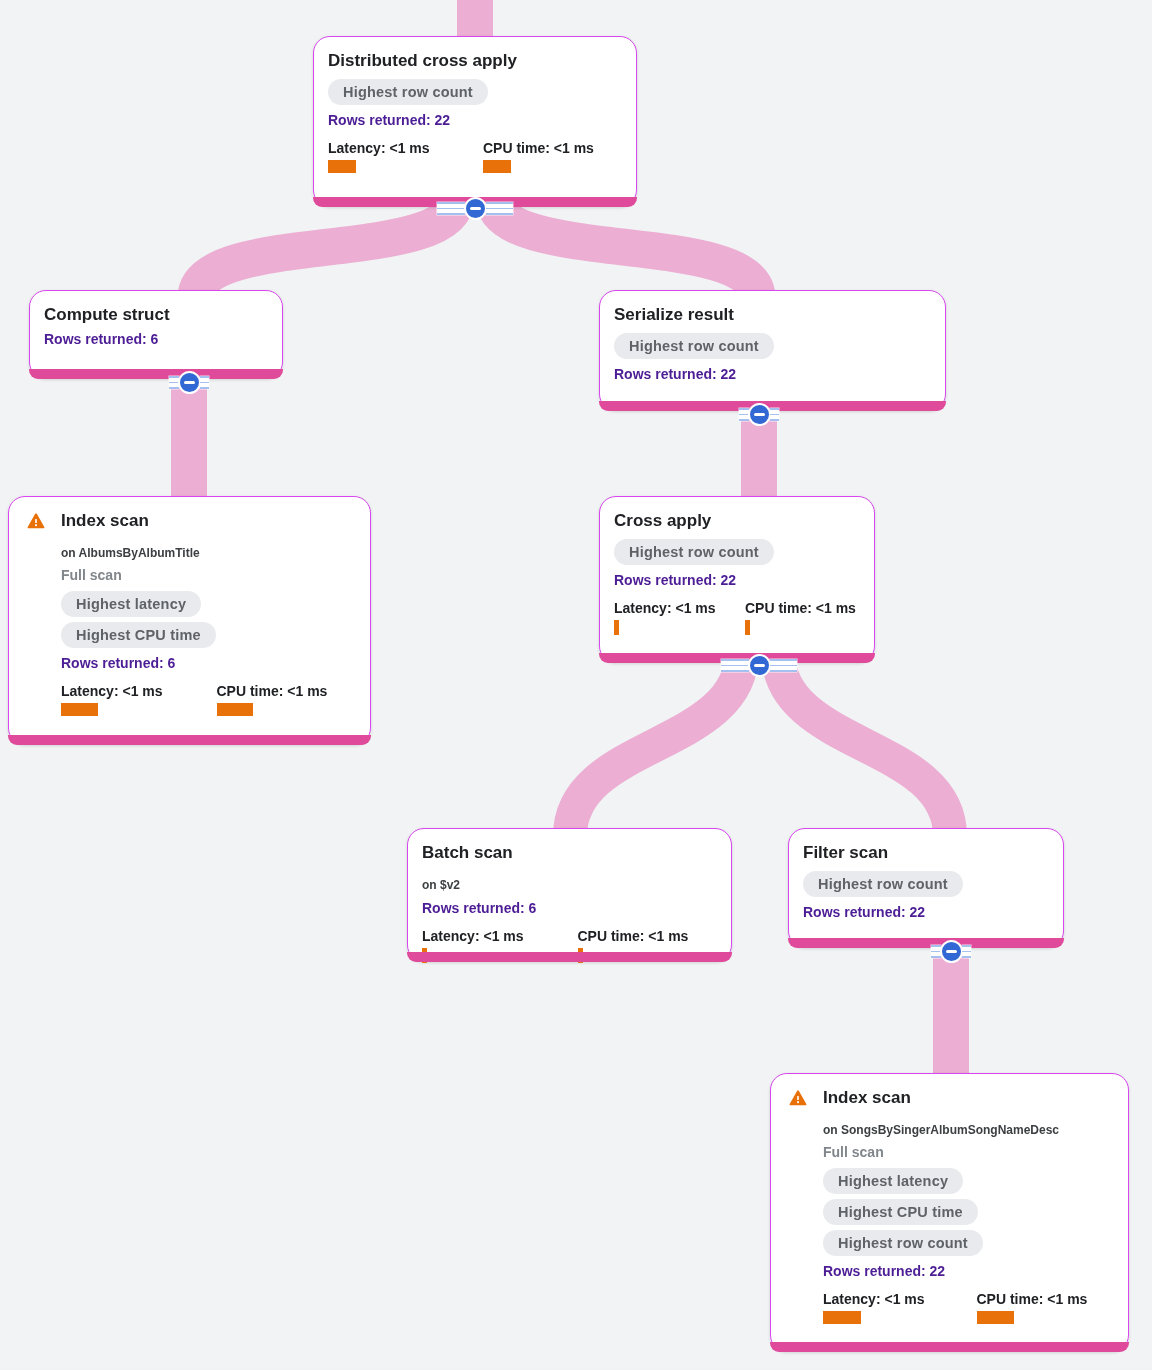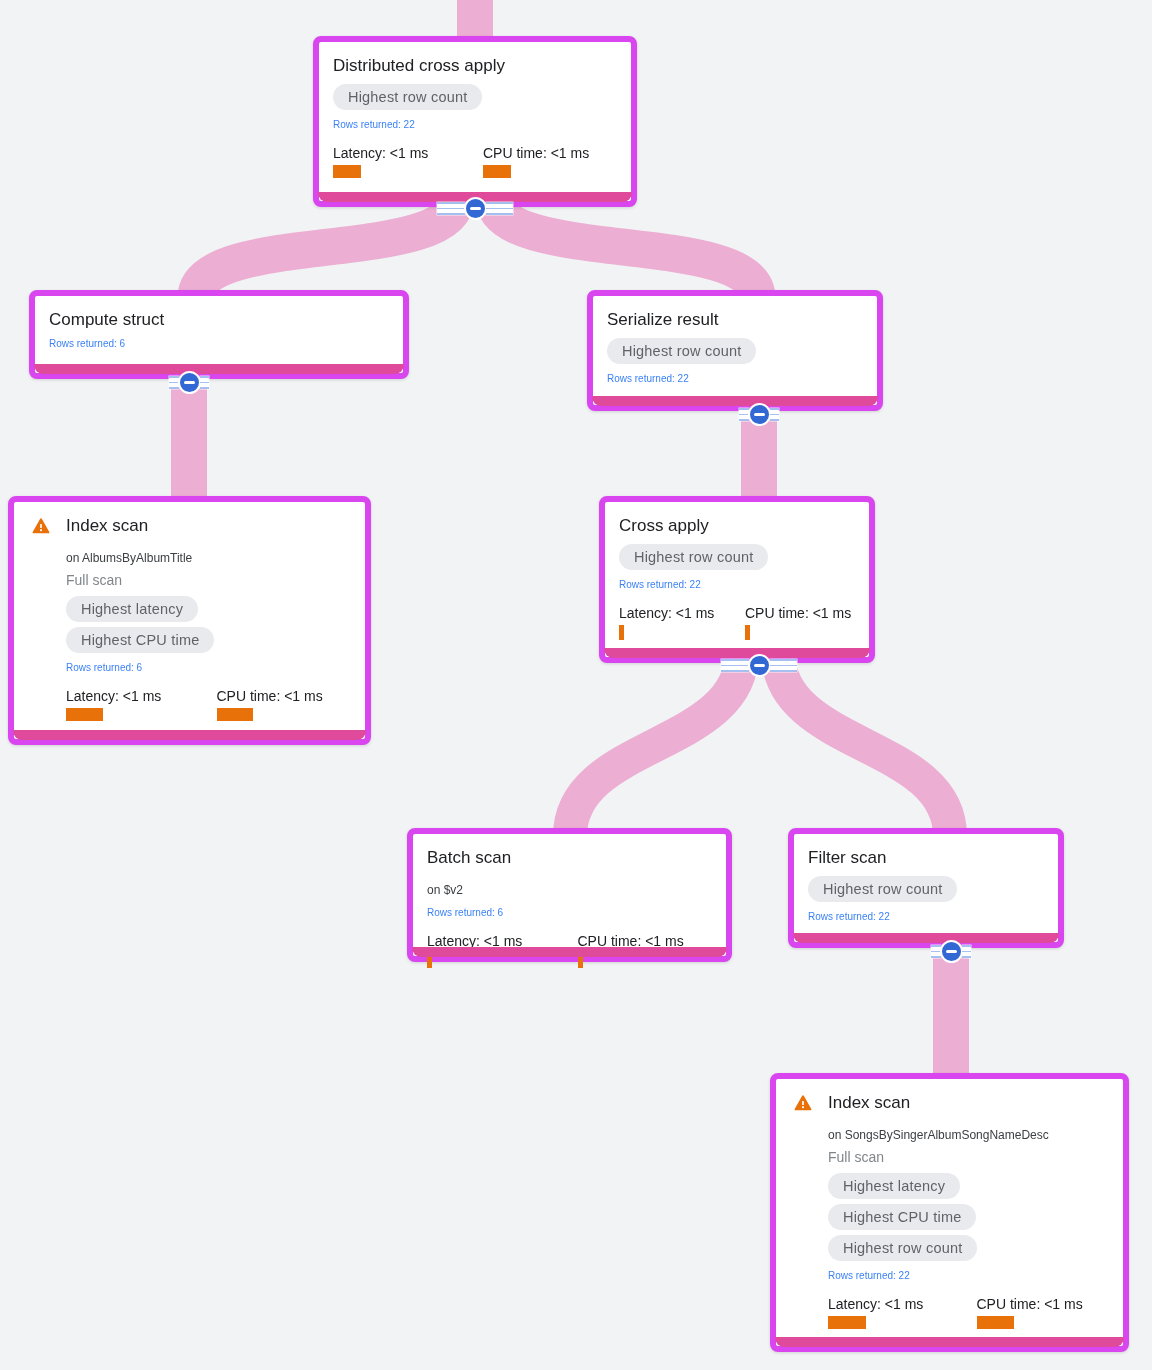--- a/index.html
+++ b/index.html
@@ -1,33 +1,33 @@
 <!DOCTYPE html>
 <html><head>
 <meta charset="utf-8">
 <style>
   html,body{margin:0;padding:0;background:#f1f3f4;font-family:"Liberation Sans",sans-serif;}
   .canvas{position:relative;width:1152px;height:1370px;background:#f1f3f4;overflow:hidden;}
   .edges{position:absolute;left:0;top:0;z-index:0;}
-  .node{position:absolute;z-index:1;background:#ffffff;border:6px solid #d946ef;border-radius:8px;
-        box-shadow:0 1px 3px rgba(60,64,67,.18);box-sizing:border-box;padding:13px 14px 0 14px;}
+  .node{position:absolute;z-index:1;background:#ffffff;border:1px solid #d946ef;border-radius:17px;
+        box-shadow:0 1px 3px rgba(60,64,67,.18);box-sizing:border-box;padding:13px 14px 0 14px;font-weight:bold;}
   .accent{position:absolute;left:-1px;right:-1px;bottom:-1px;height:10px;background:#df4a9b;
           border-radius:0 0 9px 9px;}
   .title-row{display:flex;align-items:flex-start;}
   .warn-icon{flex:0 0 auto;width:18px;height:18px;margin:2px 16px 0 4px;}
   .title{font-size:17px;line-height:22px;color:#202124;}
   .body{margin:0;}
   .node.warn .body{margin-left:38px;}
   .subtitle{margin-top:12px;font-size:12px;line-height:18px;color:#3c4043;}
   .scan-type{margin-top:4px;font-size:14px;line-height:18px;color:#80868b;}
   .badge-row{margin-top:7px;}
   .badge-row + .badge-row{margin-top:5px;}
   .badge{display:inline-block;height:26px;line-height:26px;padding:0 15px;border-radius:14px;
          background:#e9eaed;color:#5f6368;font-size:14.5px;letter-spacing:.2px;}
-  .rows{margin-top:6px;font-size:10px;line-height:18px;color:#3b82f6;}
+  .rows{margin-top:6px;font-size:14px;line-height:18px;color:#4c1d95;}
   .metrics{display:flex;margin-top:11px;gap:16px;}
   .metric{width:146px;}
   .metric-label{font-size:14px;line-height:17px;color:#202124;white-space:nowrap;}
   .bar{margin-top:3px;height:13px;background:#e8710a;}
   .bar.thin{height:15px;}
   .collapse{position:absolute;z-index:2;height:15px;display:flex;align-items:center;overflow:visible;}
   .collapse.wide{width:76px;}
   .collapse.narrow{width:40px;}
   .stripe{flex:1 1 auto;height:13px;
           background:repeating-linear-gradient(to bottom,#a5c0ef 0px,#a5c0ef 1.6px,#ffffff 1.6px,#ffffff 5.6px);
@@ -68,31 +68,31 @@
         </div>
         <div class="metric">
           <div class="metric-label">CPU time: &lt;1 ms</div>
           <div class="bar" style="width: 28px;"></div>
         </div>
       </div>
     </div>
     <div class="accent"></div>
   </div>
 
-  <div class="node" style="left:29px;top:290px;width:380px;height:89px">
+  <div class="node" style="left:29px;top:290px;width:254px;height:89px">
     <div class="title-row">
       <div class="title">Compute struct</div>
     </div>
     <div class="body">
       <div class="rows" style="margin-top:4px">Rows returned: 6</div>
     </div>
     <div class="accent"></div>
   </div>
 
-  <div class="node" style="left:587px;top:290px;width:296px;height:121px">
+  <div class="node" style="left:599px;top:290px;width:347px;height:121px">
     <div class="title-row">
       <div class="title">Serialize result</div>
     </div>
     <div class="body">
       <div class="badge-row"><span class="badge">Highest row count</span></div>
       <div class="rows">Rows returned: 22</div>
     </div>
     <div class="accent"></div>
   </div>
 

